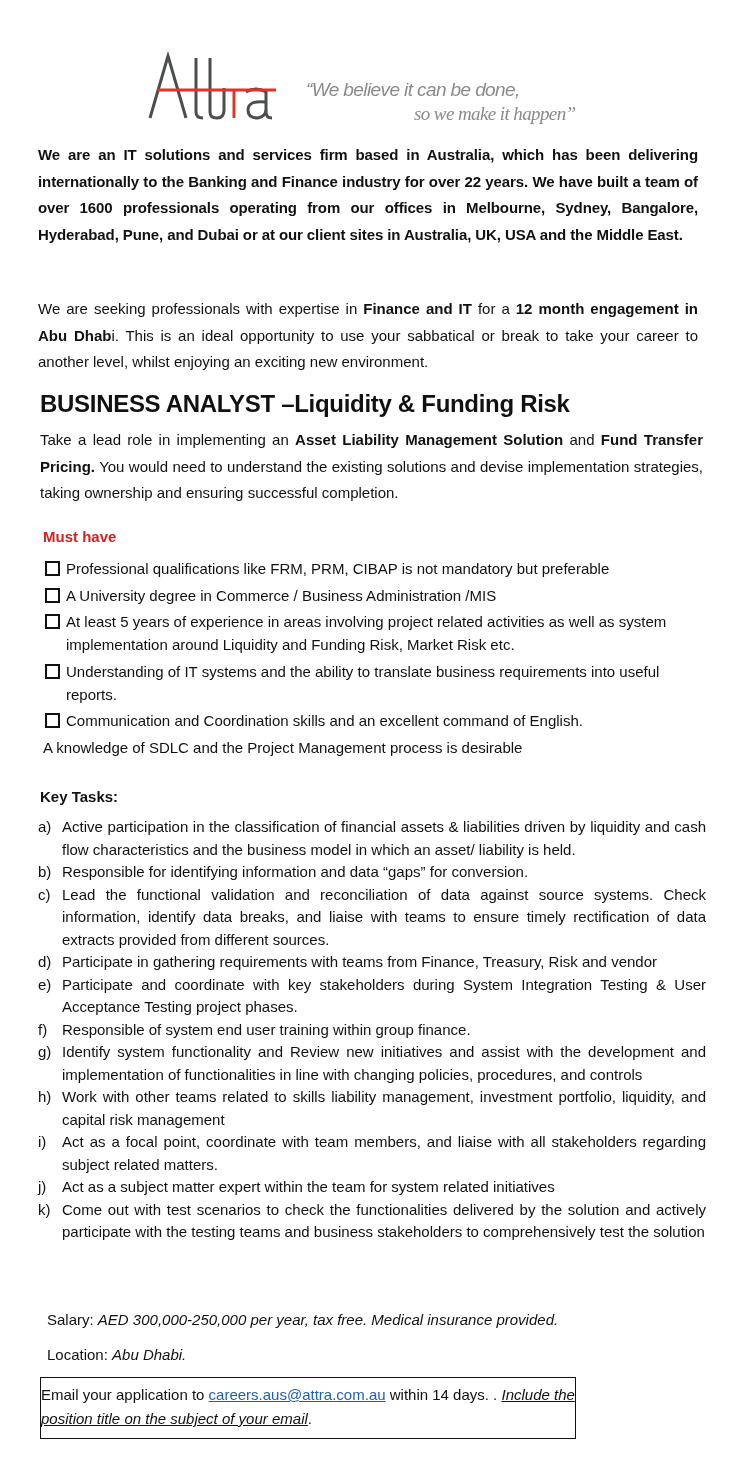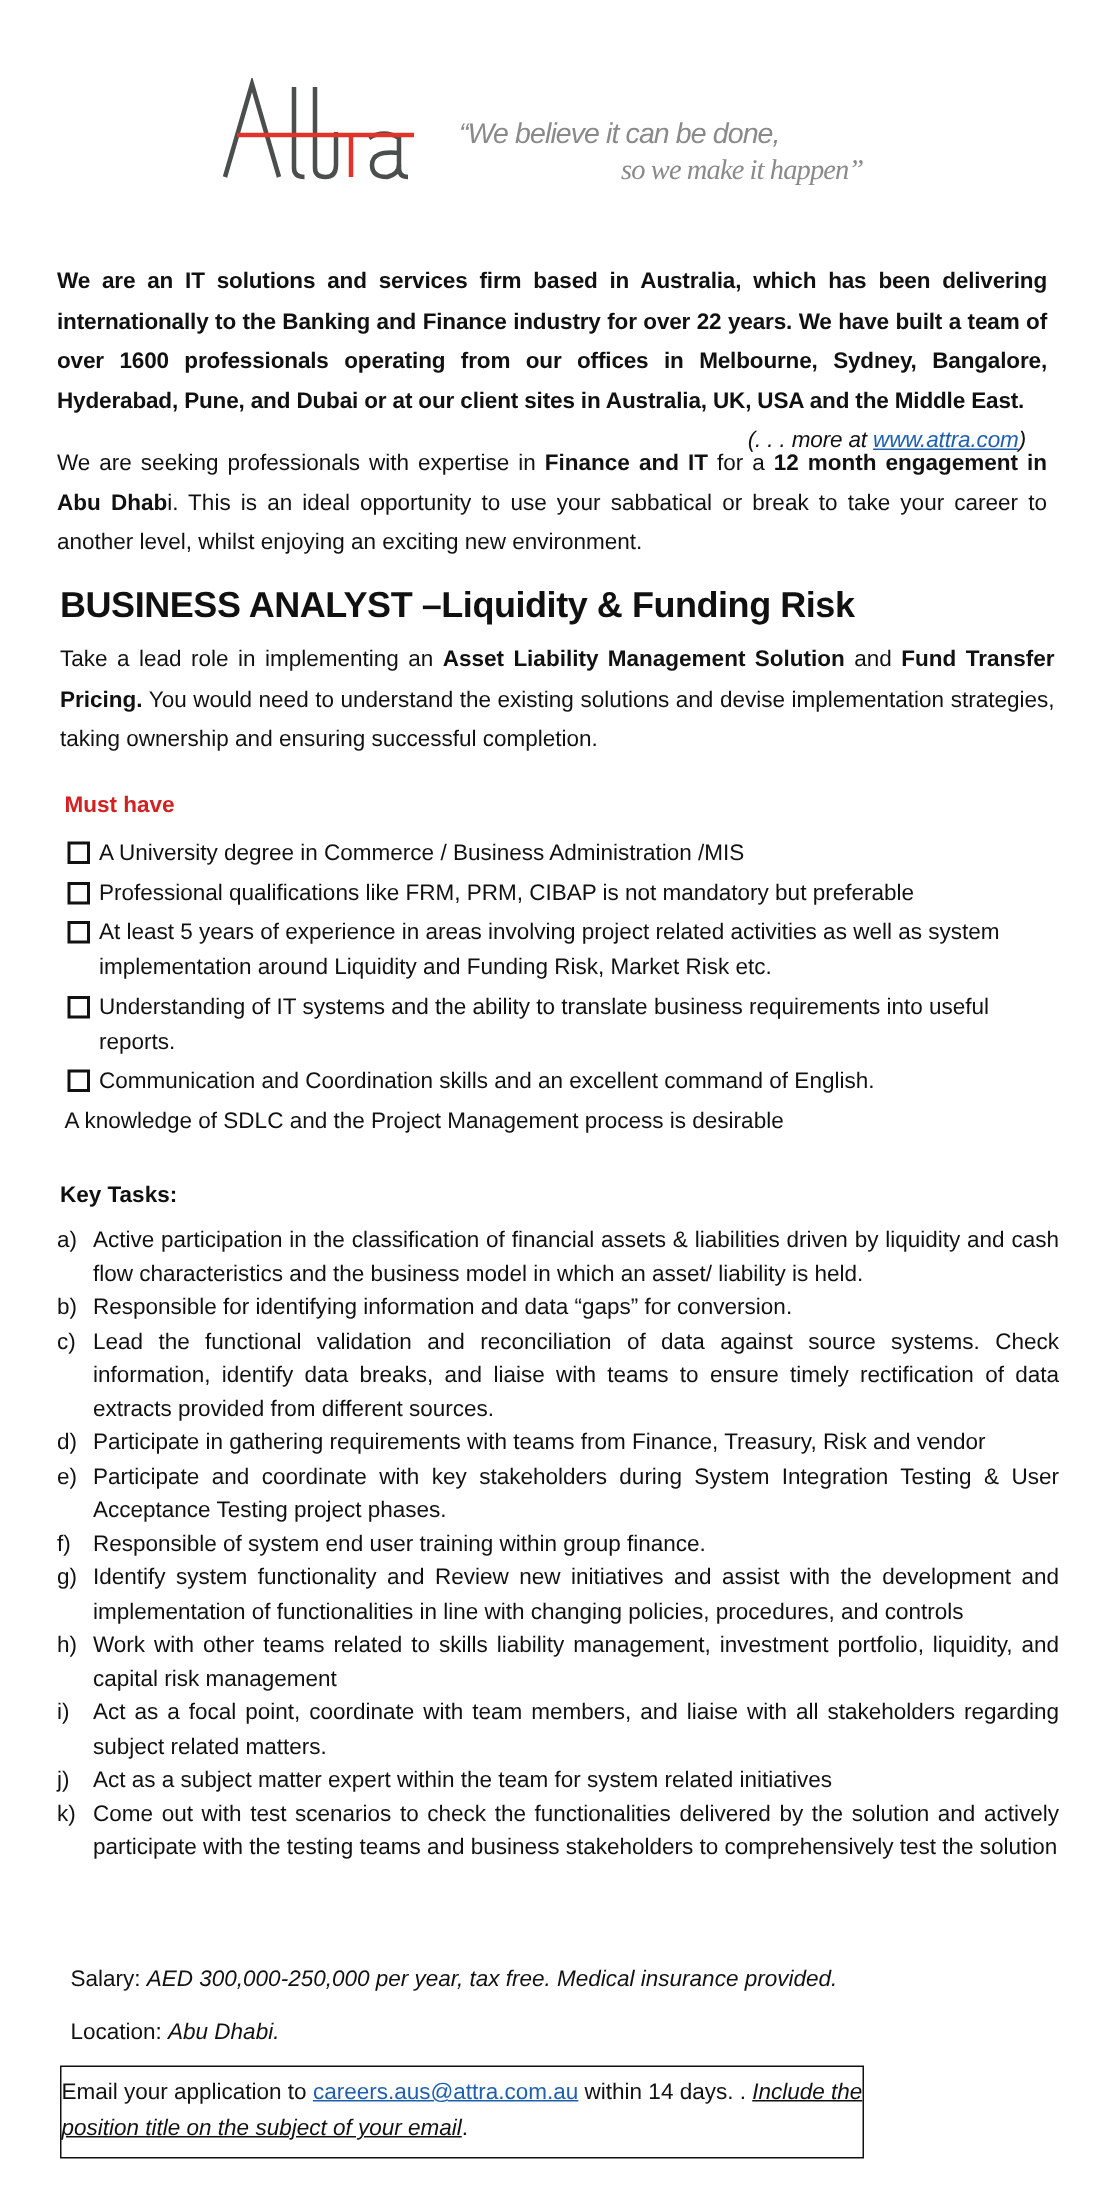--- a/index.html
+++ b/index.html
@@ -5,21 +5,21 @@
   html, body { margin:0; padding:0; background:#ffffff; }
   body { width:738px; height:1465px; position:relative; overflow:hidden;
          font-family:"Liberation Sans", sans-serif; color:#111; }
   .abs { position:absolute; }
   
   .logo { left:148px; top:52px; width:130px; height:68px; }
   .tagline { left:306px; top:78px; font-style:italic; color:#8a8a8a; font-size:19px; line-height:24px; letter-spacing:-0.6px; }
   .tagline .l2 { display:block; padding-left:108px;font-family:Liberation Serif, serif; }
   
   .p { font-size:15px; line-height:26.5px; text-align:justify; }
-  .intro { left:38px; top:175px; width:660px; font-weight:bold; letter-spacing:-0.1px; }
+  .intro { left:38px; top:142px; width:660px; font-weight:bold; letter-spacing:-0.1px; }
   .intro .more { float:right; font-style:italic; font-weight:normal; margin-right:14px; }
   .intro a, .email-box a { color:#1f5fb0; text-decoration:underline; }
   .seeking { left:38px; top:296px; width:660px; }
   .title { left:40px; top:390px; font-size:24px; font-weight:bold; letter-spacing:-0.3px; }
   .lead { left:40px; top:427px; width:663px; }
   .must { left:43px; top:528px; color:#d42020; font-weight:bold; font-size:15px; }
   .reqs { left:43px; top:557px; width:650px; font-size:15px; line-height:23px; }
   .reqs .item { display:flex; margin-bottom:3.5px; }
   .reqs .box { flex:0 0 auto; width:11px; height:11px; border:2px solid #111; margin:4px 6px 0 2px; }
   .reqs .sdlc { margin-top:2px; }
@@ -50,39 +50,38 @@
     <path d="M86 38 L86 66" stroke="#e0332a" stroke-width="3"></path>
   </svg>
 </div>
 <div class="abs tagline">
   <span class="l1">“We believe it can be done,</span>
   <span class="l2">so we make it happen”</span>
 </div>
 
 <div class="abs p intro">
   <span>We are an IT solutions and services firm based in Australia, which has been delivering internationally to the Banking and Finance industry for over 22 years.  We have built a team of over 1600 professionals operating from our offices in Melbourne, Sydney, Bangalore, Hyderabad, Pune, and Dubai or at our client sites in Australia, UK, USA and the Middle East.</span>
-  <span class="more"><span>(. . . more at </span><a href="#">www.attra.com</a><span>)</span></span>
 </div>
 
 <div class="abs p seeking"><span>We are seeking professionals with expertise in </span><b>Finance and IT</b><span> for a </span><b>12 month engagement in Abu Dhab</b><span>i. This is an ideal opportunity to use your sabbatical or break to take your career to another level, whilst enjoying an exciting new environment.</span></div>
 
 <div class="abs title">BUSINESS ANALYST –Liquidity &amp; Funding Risk</div>
 
 <div class="abs p lead"><span>Take a lead role in implementing an </span><b>Asset Liability Management Solution</b><span> and </span><b>Fund Transfer Pricing.</b><span> You would need to understand the existing solutions and devise implementation strategies, taking ownership and ensuring successful completion.</span></div>
 
 <div class="abs must">Must have</div>
 
 <div class="abs reqs">
   <div class="item">
       <span class="box"></span>
-      <span>A University degree in Commerce / Business Administration /MIS</span>
+      <span>Professional qualifications like FRM, PRM, CIBAP is not mandatory but preferable</span>
     </div>
   <div class="item">
       <span class="box"></span>
-      <span>Professional qualifications like FRM, PRM, CIBAP is not mandatory but preferable</span>
+      <span>A University degree in Commerce / Business Administration /MIS</span>
     </div>
   <div class="item">
       <span class="box"></span>
       <span>At least 5 years of experience in areas involving project related activities as well as system implementation around Liquidity and Funding Risk, Market Risk etc.</span>
     </div>
   <div class="item">
       <span class="box"></span>
       <span>Understanding of IT systems and the ability to translate business requirements into useful reports.</span>
     </div>
   <div class="item">

